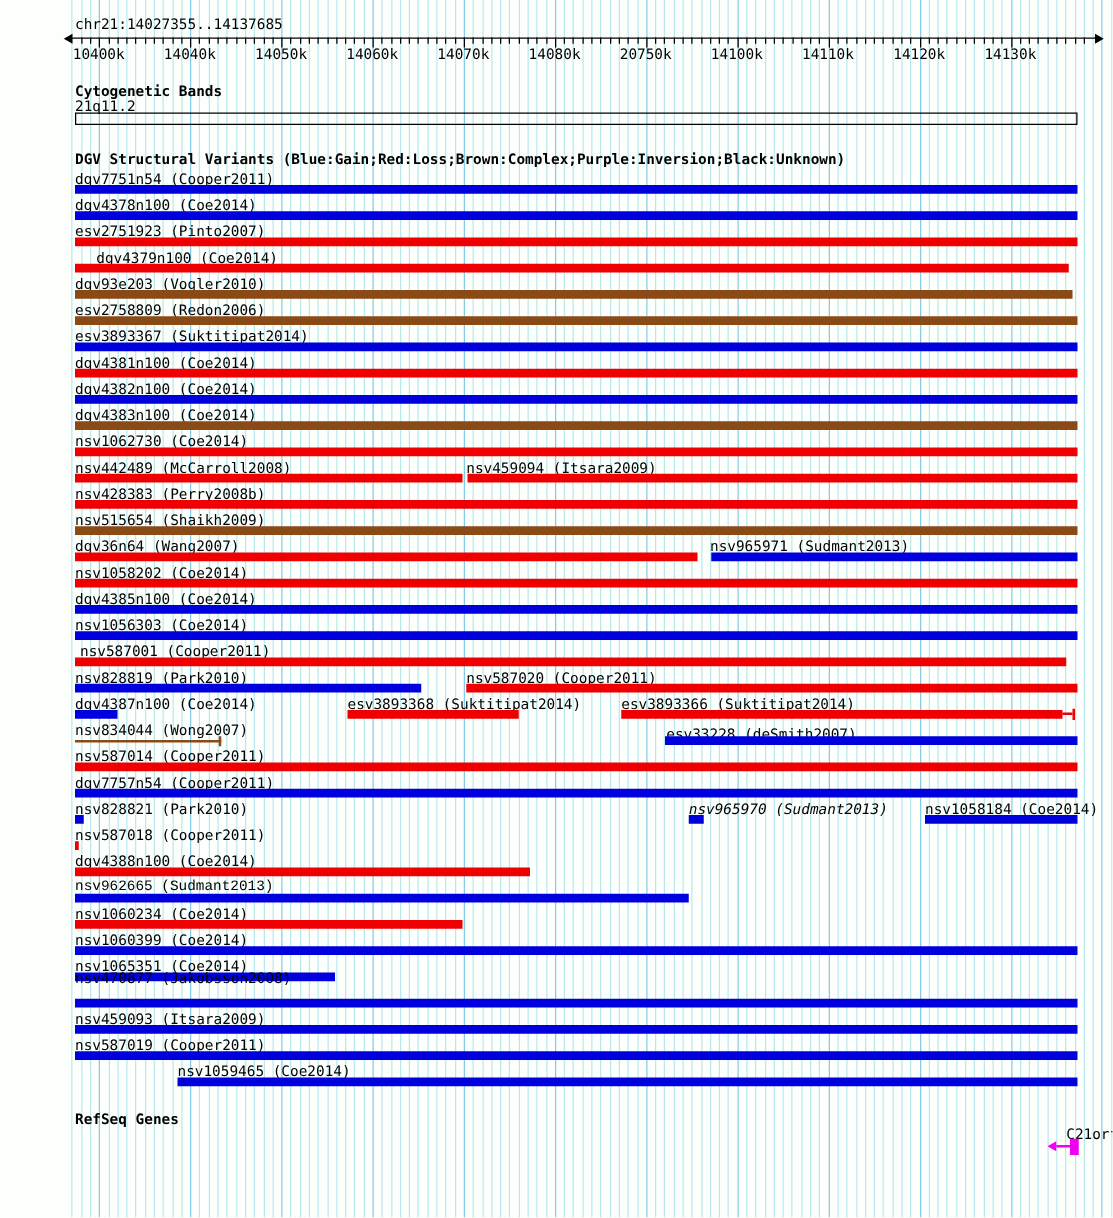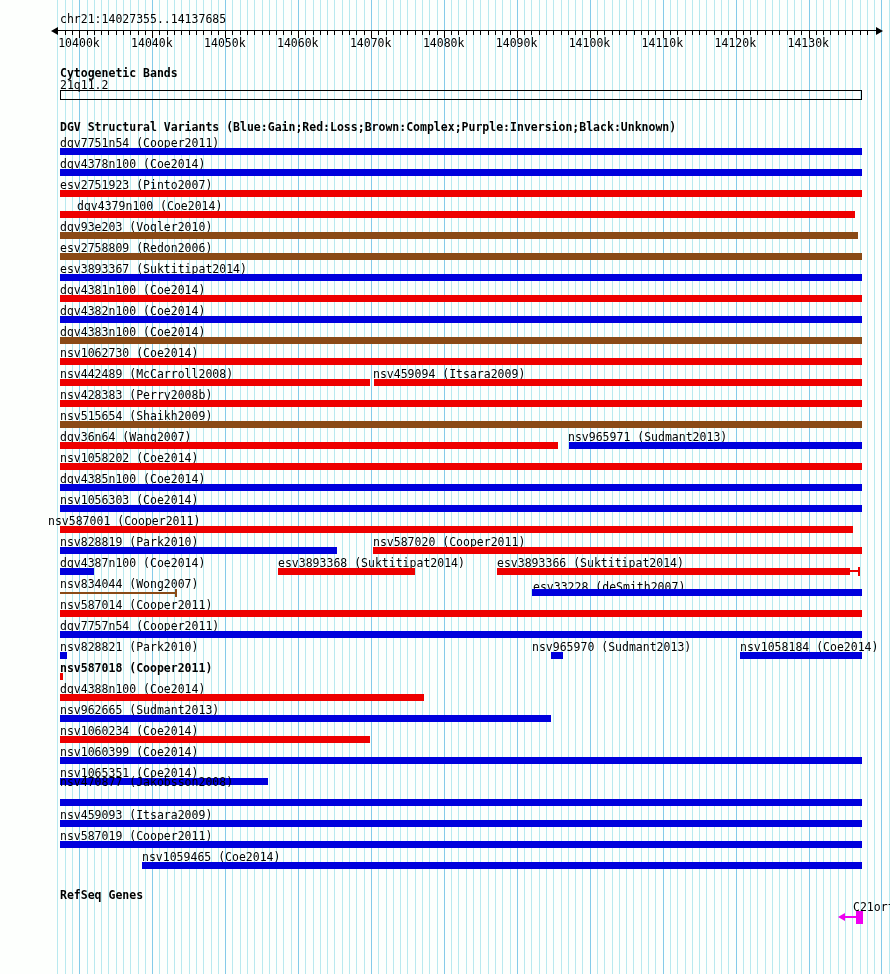--- a/index.html
+++ b/index.html
@@ -254,21 +254,21 @@
     <div class="rule" style="left: 845px; top: 30px; width: 1px; height: 5px;"></div>
     <div class="rule" style="left: 852.2px; top: 30px; width: 1px; height: 5px;"></div>
     <div class="rule" style="left: 859.5px; top: 30px; width: 1px; height: 5px;"></div>
     <div class="rule" style="left: 866.8px; top: 30px; width: 1px; height: 5px;"></div>
     <div class="t" style="left: 58.2px; top: 37px;">10400k</div>
     <div class="t" style="left: 131.1px; top: 37px;">14040k</div>
     <div class="t" style="left: 204.1px; top: 37px;">14050k</div>
     <div class="t" style="left: 277px; top: 37px;">14060k</div>
     <div class="t" style="left: 349.9px; top: 37px;">14070k</div>
     <div class="t" style="left: 422.9px; top: 37px;">14080k</div>
-    <div class="t" style="left: 495.8px; top: 37px;">14090k</div>
+    <div class="t" style="left: 495.8px; top: 37px;">20750k</div>
     <div class="t" style="left: 568.7px; top: 37px;">14100k</div>
     <div class="t" style="left: 641.6px; top: 37px;">14110k</div>
     <div class="t" style="left: 714.6px; top: 37px;">14120k</div>
     <div class="t" style="left: 787.5px; top: 37px; text-align: right;">14130k</div>
   </div>
 
 <div class="t bold" style="left:60px;top:67px;">Cytogenetic Bands</div>
 <div class="t" style="left:60px;top:79px;">21q11.2</div>
 <div class="bandbox" style="left:60px;top:90px;width:800px;height:8px;"></div>
 
@@ -307,21 +307,21 @@
     <div class="t" style="left: 60px; top: 431px;">dgv36n64 (Wang2007)</div>
     <div class="bar" style="left: 60px; top: 442px; width: 498px; background: rgb(238, 0, 0);"></div>
     <div class="t" style="left: 568px; top: 431px;">nsv965971 (Sudmant2013)</div>
     <div class="bar" style="left: 569px; top: 442px; width: 293px; background: rgb(0, 0, 221);"></div>
     <div class="t" style="left: 60px; top: 452px;">nsv1058202 (Coe2014)</div>
     <div class="bar" style="left: 60px; top: 463px; width: 802px; background: rgb(238, 0, 0);"></div>
     <div class="t" style="left: 60px; top: 473px;">dgv4385n100 (Coe2014)</div>
     <div class="bar" style="left: 60px; top: 484px; width: 802px; background: rgb(0, 0, 221);"></div>
     <div class="t" style="left: 60px; top: 494px;">nsv1056303 (Coe2014)</div>
     <div class="bar" style="left: 60px; top: 505px; width: 802px; background: rgb(0, 0, 221);"></div>
-    <div class="t" style="left: 48px; top: 515px;">nsv587001 (Cooper2011)</div>
+    <div class="t" style="left: 64px; top: 515px;">nsv587001 (Cooper2011)</div>
     <div class="bar" style="left: 60px; top: 526px; width: 793px; background: rgb(238, 0, 0);"></div>
     <div class="t" style="left: 60px; top: 536px;">nsv828819 (Park2010)</div>
     <div class="bar" style="left: 60px; top: 547px; width: 277px; background: rgb(0, 0, 221);"></div>
     <div class="t" style="left: 373px; top: 536px;">nsv587020 (Cooper2011)</div>
     <div class="bar" style="left: 373px; top: 547px; width: 489px; background: rgb(238, 0, 0);"></div>
     <div class="t" style="left: 60px; top: 557px;">dgv4387n100 (Coe2014)</div>
     <div class="bar" style="left: 60px; top: 568px; width: 34px; background: rgb(0, 0, 221);"></div>
     <div class="t" style="left: 278px; top: 557px;">esv3893368 (Suktitipat2014)</div>
     <div class="bar" style="left: 278px; top: 568px; width: 137px; background: rgb(238, 0, 0);"></div>
     <div class="t" style="left: 497px; top: 557px;">esv3893366 (Suktitipat2014)</div>
@@ -332,29 +332,29 @@
     <div class="abs" style="left: 60px; top: 592px; width: 117px; height: 2px; background: rgb(138, 74, 22);"></div>
     <div class="abs" style="left: 175px; top: 589px; width: 2px; height: 8px; background: rgb(138, 74, 22);"></div>
     <div class="t" style="left: 533px; top: 581px;">esv33228 (deSmith2007)</div>
     <div class="bar" style="left: 532px; top: 589px; width: 330px; background: rgb(0, 0, 221);"></div>
     <div class="t" style="left: 60px; top: 599px;">nsv587014 (Cooper2011)</div>
     <div class="bar" style="left: 60px; top: 610px; width: 802px; background: rgb(238, 0, 0);"></div>
     <div class="t" style="left: 60px; top: 620px;">dgv7757n54 (Cooper2011)</div>
     <div class="bar" style="left: 60px; top: 631px; width: 802px; background: rgb(0, 0, 221);"></div>
     <div class="t" style="left: 60px; top: 641px;">nsv828821 (Park2010)</div>
     <div class="bar" style="left: 60px; top: 652px; width: 7px; background: rgb(0, 0, 221);"></div>
-    <div class="t" style="left: 532px; top: 641px;">nsv965970 (Sudmant2013)</div>
+    <div class="t" style="left: 551px; top: 641px; font-style: italic;">nsv965970 (Sudmant2013)</div>
     <div class="bar" style="left: 551px; top: 652px; width: 12px; background: rgb(0, 0, 221);"></div>
     <div class="t" style="left: 740px; top: 641px;">nsv1058184 (Coe2014)</div>
     <div class="bar" style="left: 740px; top: 652px; width: 122px; background: rgb(0, 0, 221);"></div>
-    <div class="t" style="left: 60px; top: 662px; font-weight: bold;">nsv587018 (Cooper2011)</div>
+    <div class="t" style="left: 60px; top: 662px;">nsv587018 (Cooper2011)</div>
     <div class="bar" style="left: 60px; top: 673px; width: 3px; background: rgb(238, 0, 0);"></div>
     <div class="t" style="left: 60px; top: 683px;">dgv4388n100 (Coe2014)</div>
     <div class="bar" style="left: 60px; top: 694px; width: 364px; background: rgb(238, 0, 0);"></div>
-    <div class="t" style="left: 60px; top: 704px;">nsv962665 (Sudmant2013)</div>
+    <div class="t" style="left: 60px; top: 704px; font-family: Liberation Mono, monospace;">nsv962665 (Sudmant2013)</div>
     <div class="bar" style="left: 60px; top: 715px; width: 491px; background: rgb(0, 0, 221);"></div>
     <div class="t" style="left: 60px; top: 725px;">nsv1060234 (Coe2014)</div>
     <div class="bar" style="left: 60px; top: 736px; width: 310px; background: rgb(238, 0, 0);"></div>
     <div class="t" style="left: 60px; top: 746px;">nsv1060399 (Coe2014)</div>
     <div class="bar" style="left: 60px; top: 757px; width: 802px; background: rgb(0, 0, 221);"></div>
     <div class="t" style="left: 60px; top: 767px;">nsv1065351 (Coe2014)</div>
     <div class="bar" style="left: 60px; top: 778px; width: 208px; background: rgb(0, 0, 221);"></div>
     <div class="t" style="left: 60px; top: 776px;">nsv470877 (Jakobsson2008)</div>
     <div class="bar" style="left: 60px; top: 799px; width: 802px; background: rgb(0, 0, 221);"></div>
     <div class="t" style="left: 60px; top: 809px;">nsv459093 (Itsara2009)</div>

